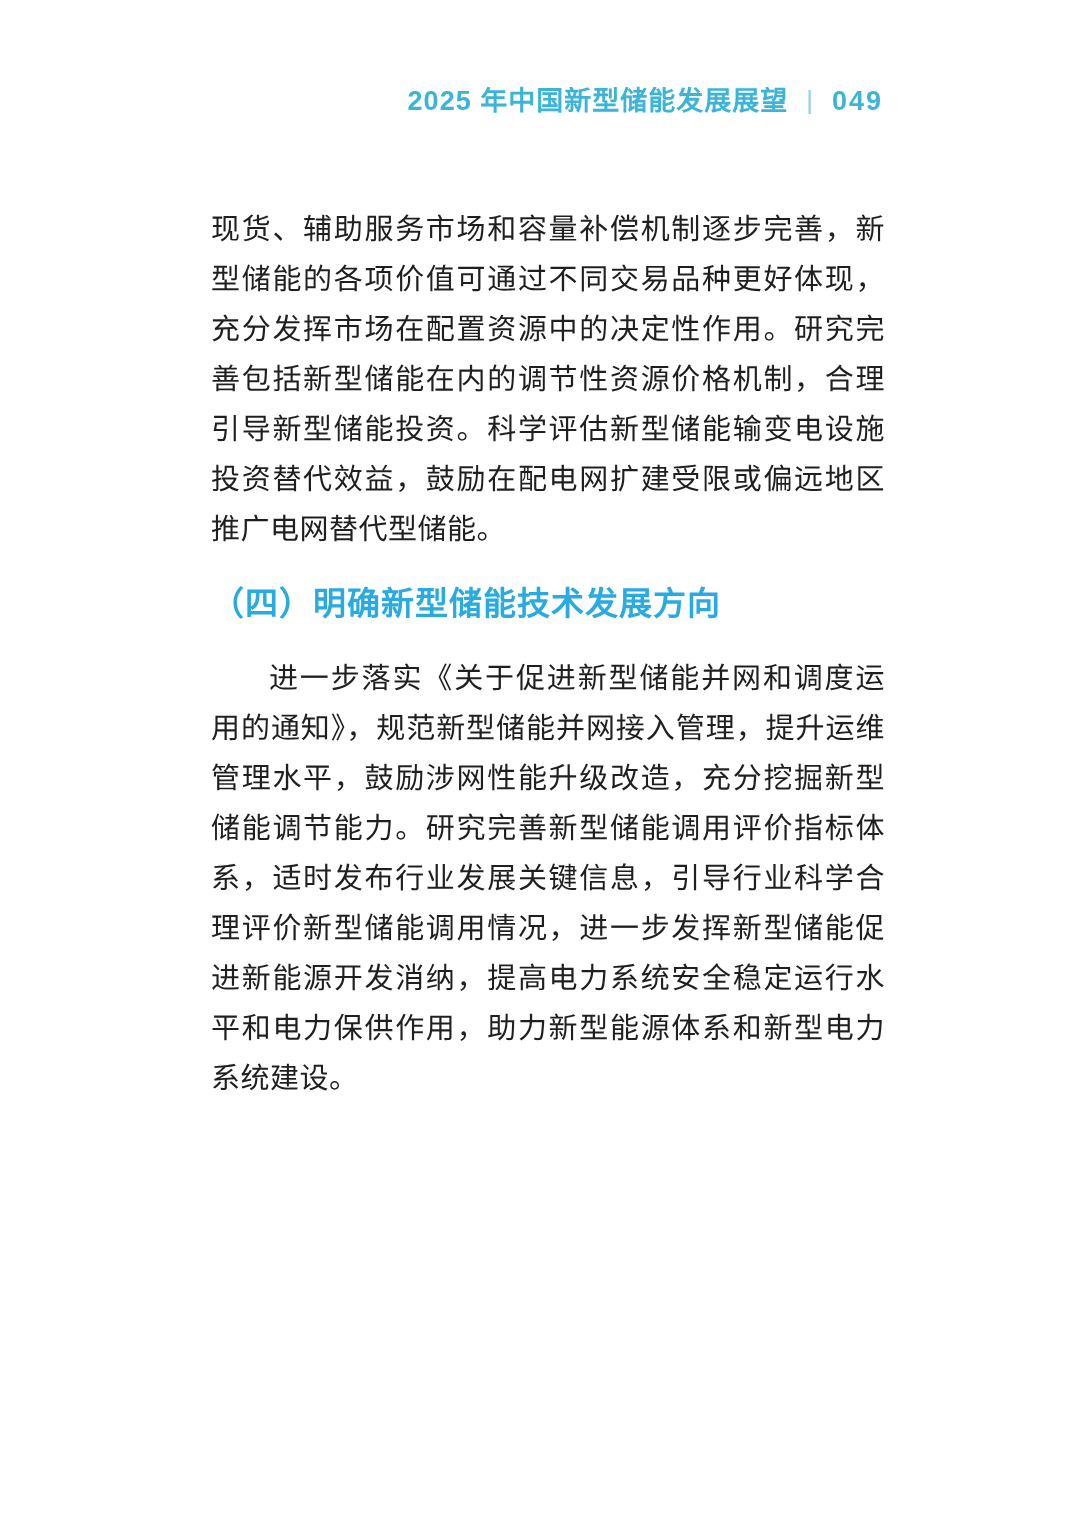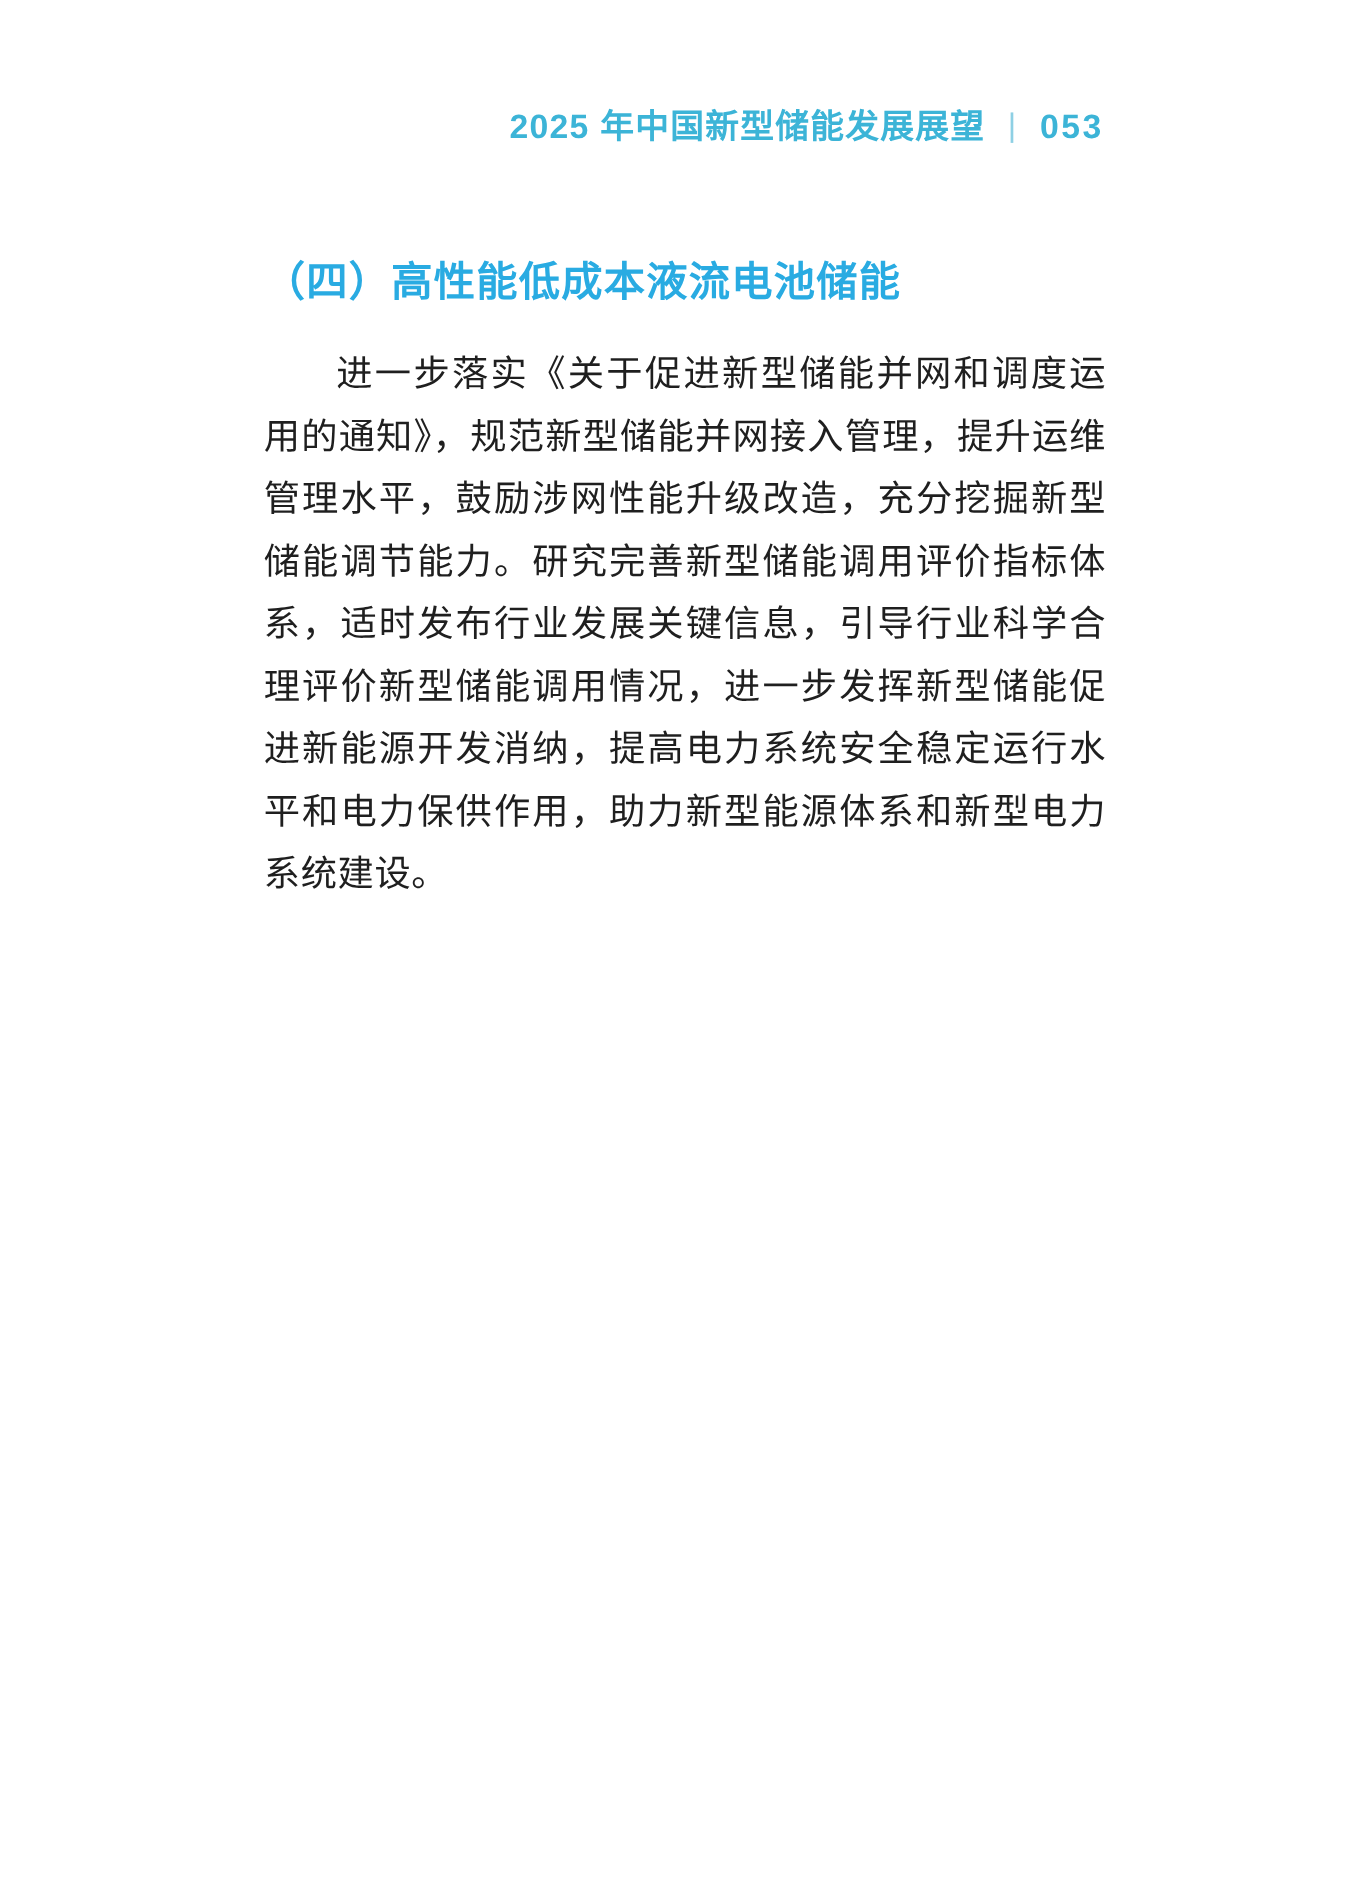--- a/index.html
+++ b/index.html
@@ -75,27 +75,28 @@
   }
 </style>
 </head>
 <body>
 
 <div class="page">
 
   <div class="page-header">
     <span class="title">2025 年中国新型储能发展展望</span>
     <span class="divider">|</span>
-    <span class="page-num">053</span>
+    <span class="page-num">049</span>
   </div>
 
   <div class="content">
 
+    <p>现货、辅助服务市场和容量补偿机制逐步完善，新型储能的各项价值可通过不同交易品种更好体现，充分发挥市场在配置资源中的决定性作用。研究完善包括新型储能在内的调节性资源价格机制，合理引导新型储能投资。科学评估新型储能输变电设施投资替代效益，鼓励在配电网扩建受限或偏远地区推广电网替代型储能。</p>
 
 
 
-    <h2>（四）高性能低成本液流电池储能</h2>
+    <h2>（四）明确新型储能技术发展方向</h2>
 
     <p class="indent">进一步落实《关于促进新型储能并网和调度运用的通知》，规范新型储能并网接入管理，提升运维管理水平，鼓励涉网性能升级改造，充分挖掘新型储能调节能力。研究完善新型储能调用评价指标体系，适时发布行业发展关键信息，引导行业科学合理评价新型储能调用情况，进一步发挥新型储能促进新能源开发消纳，提高电力系统安全稳定运行水平和电力保供作用，助力新型能源体系和新型电力系统建设。</p>
 
   </div>
 
 </div>
 
 </body></html>

